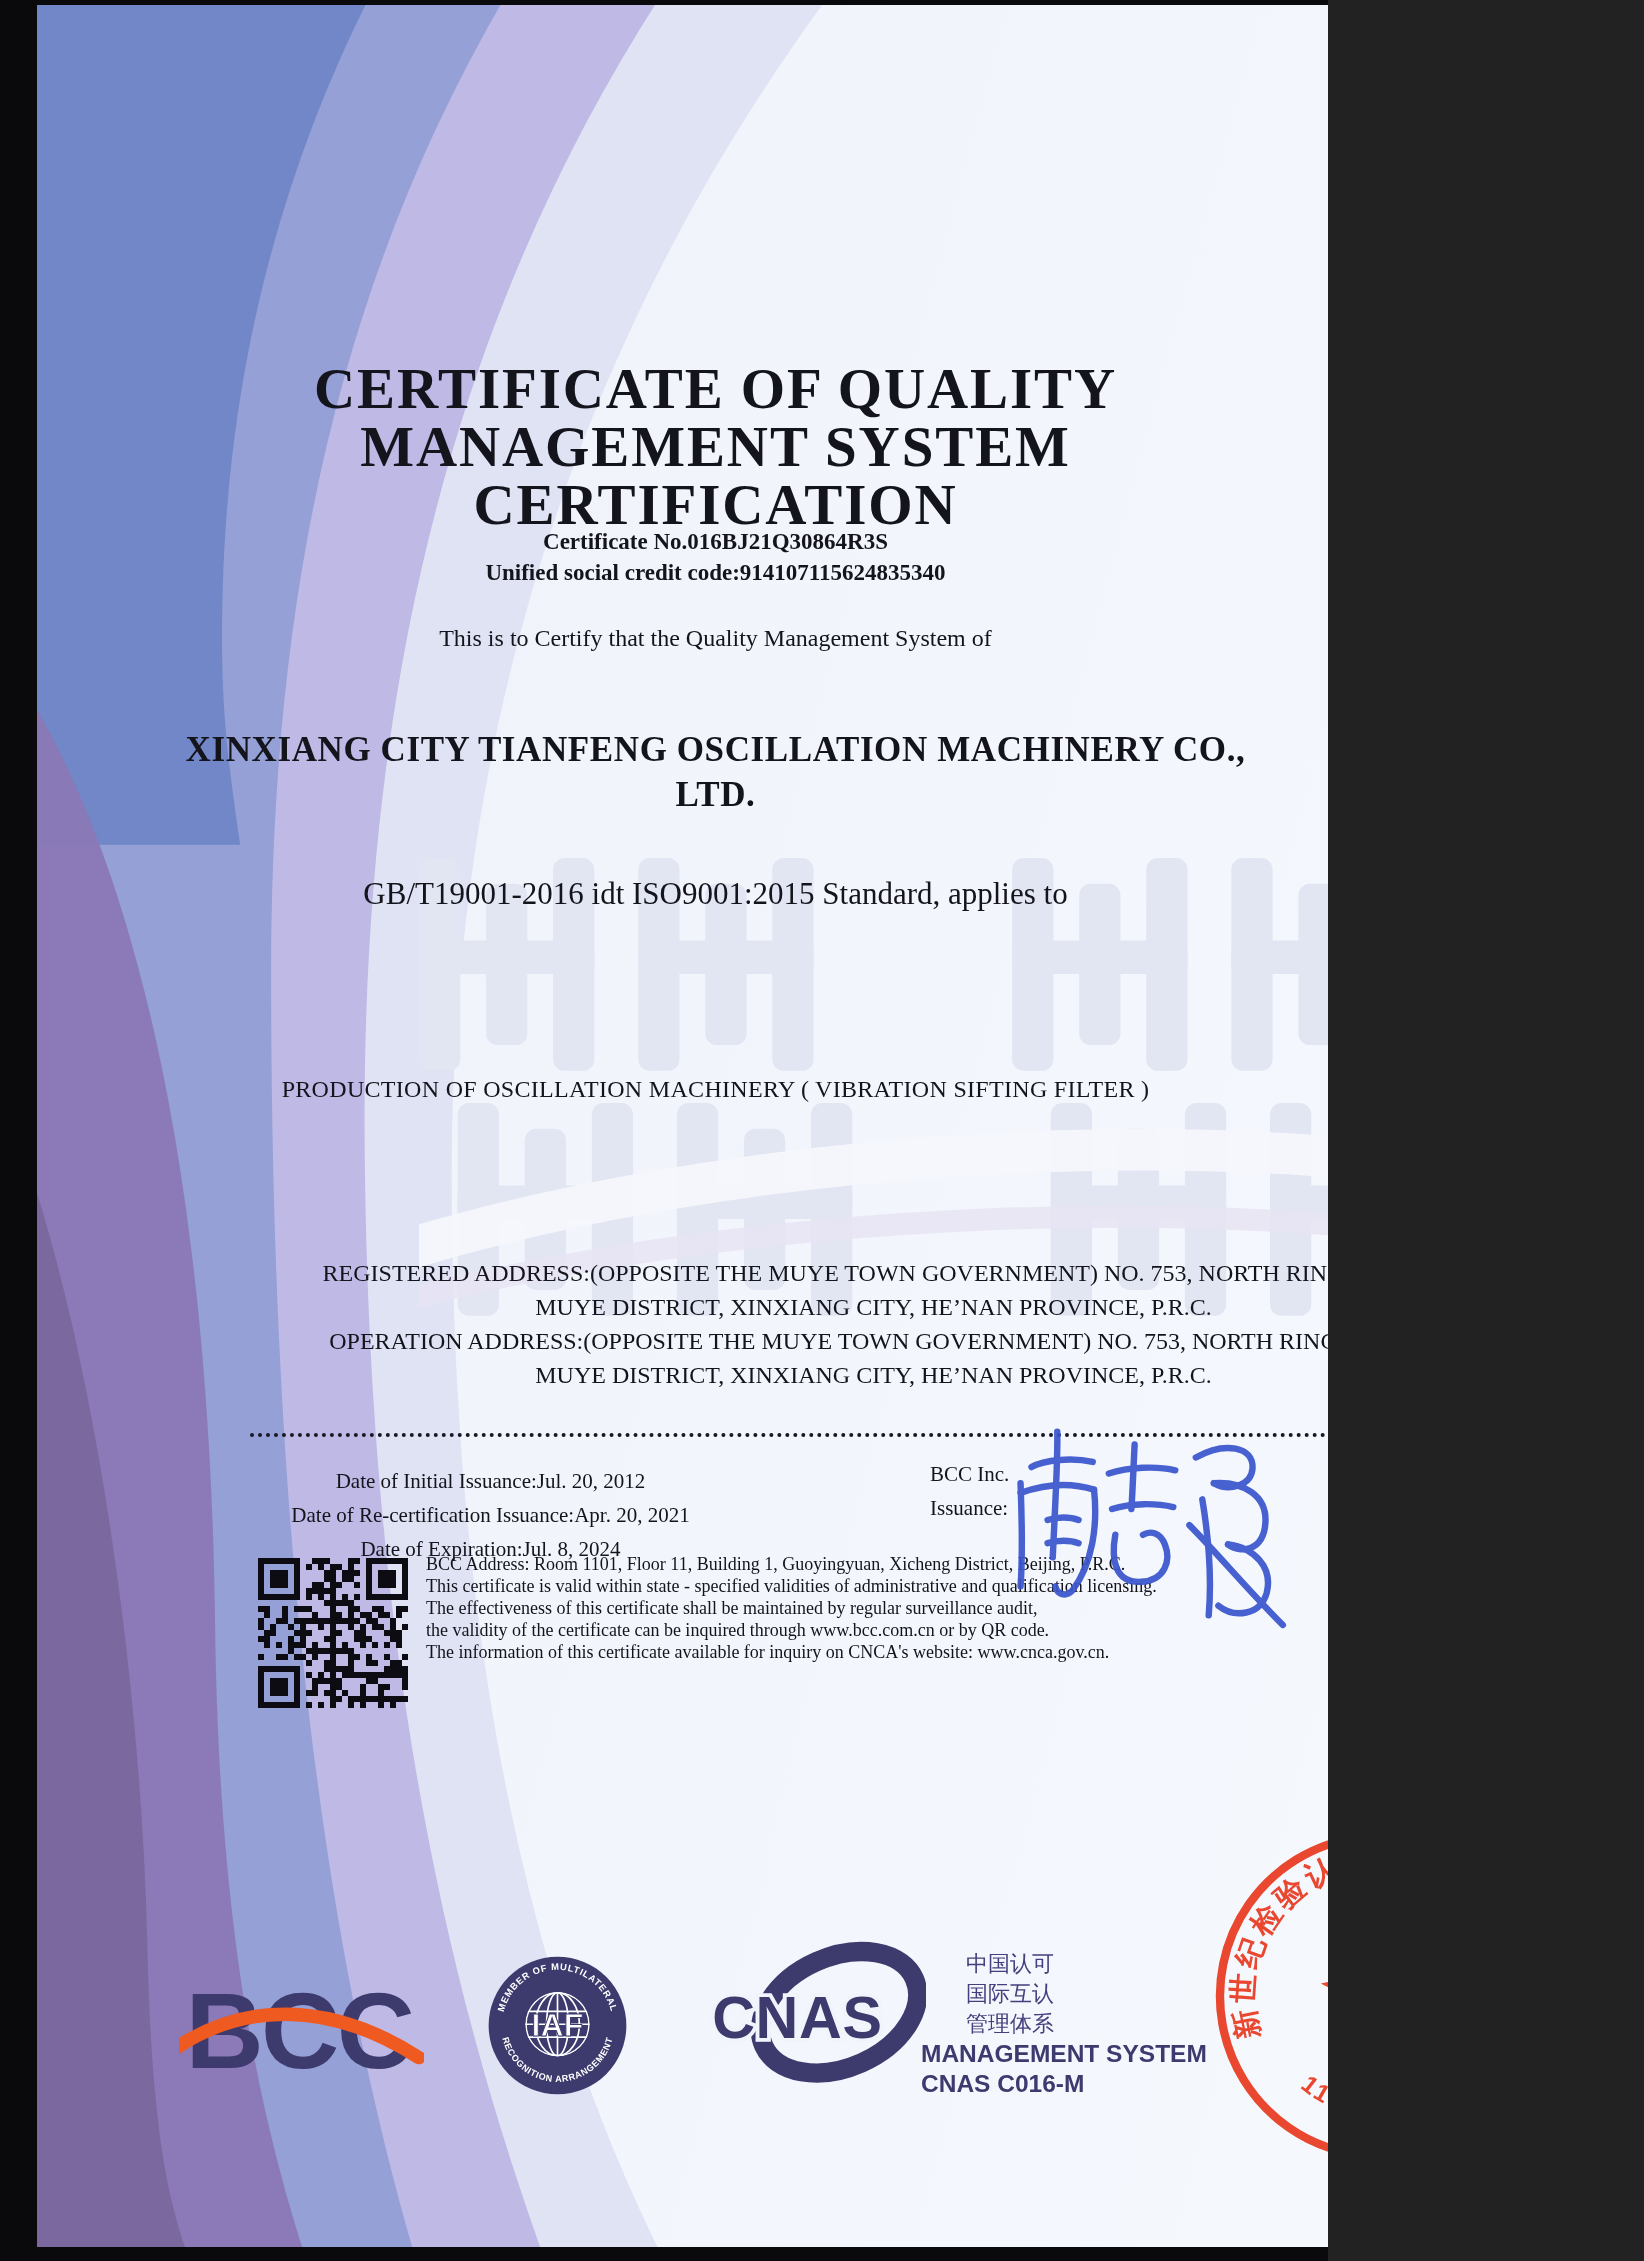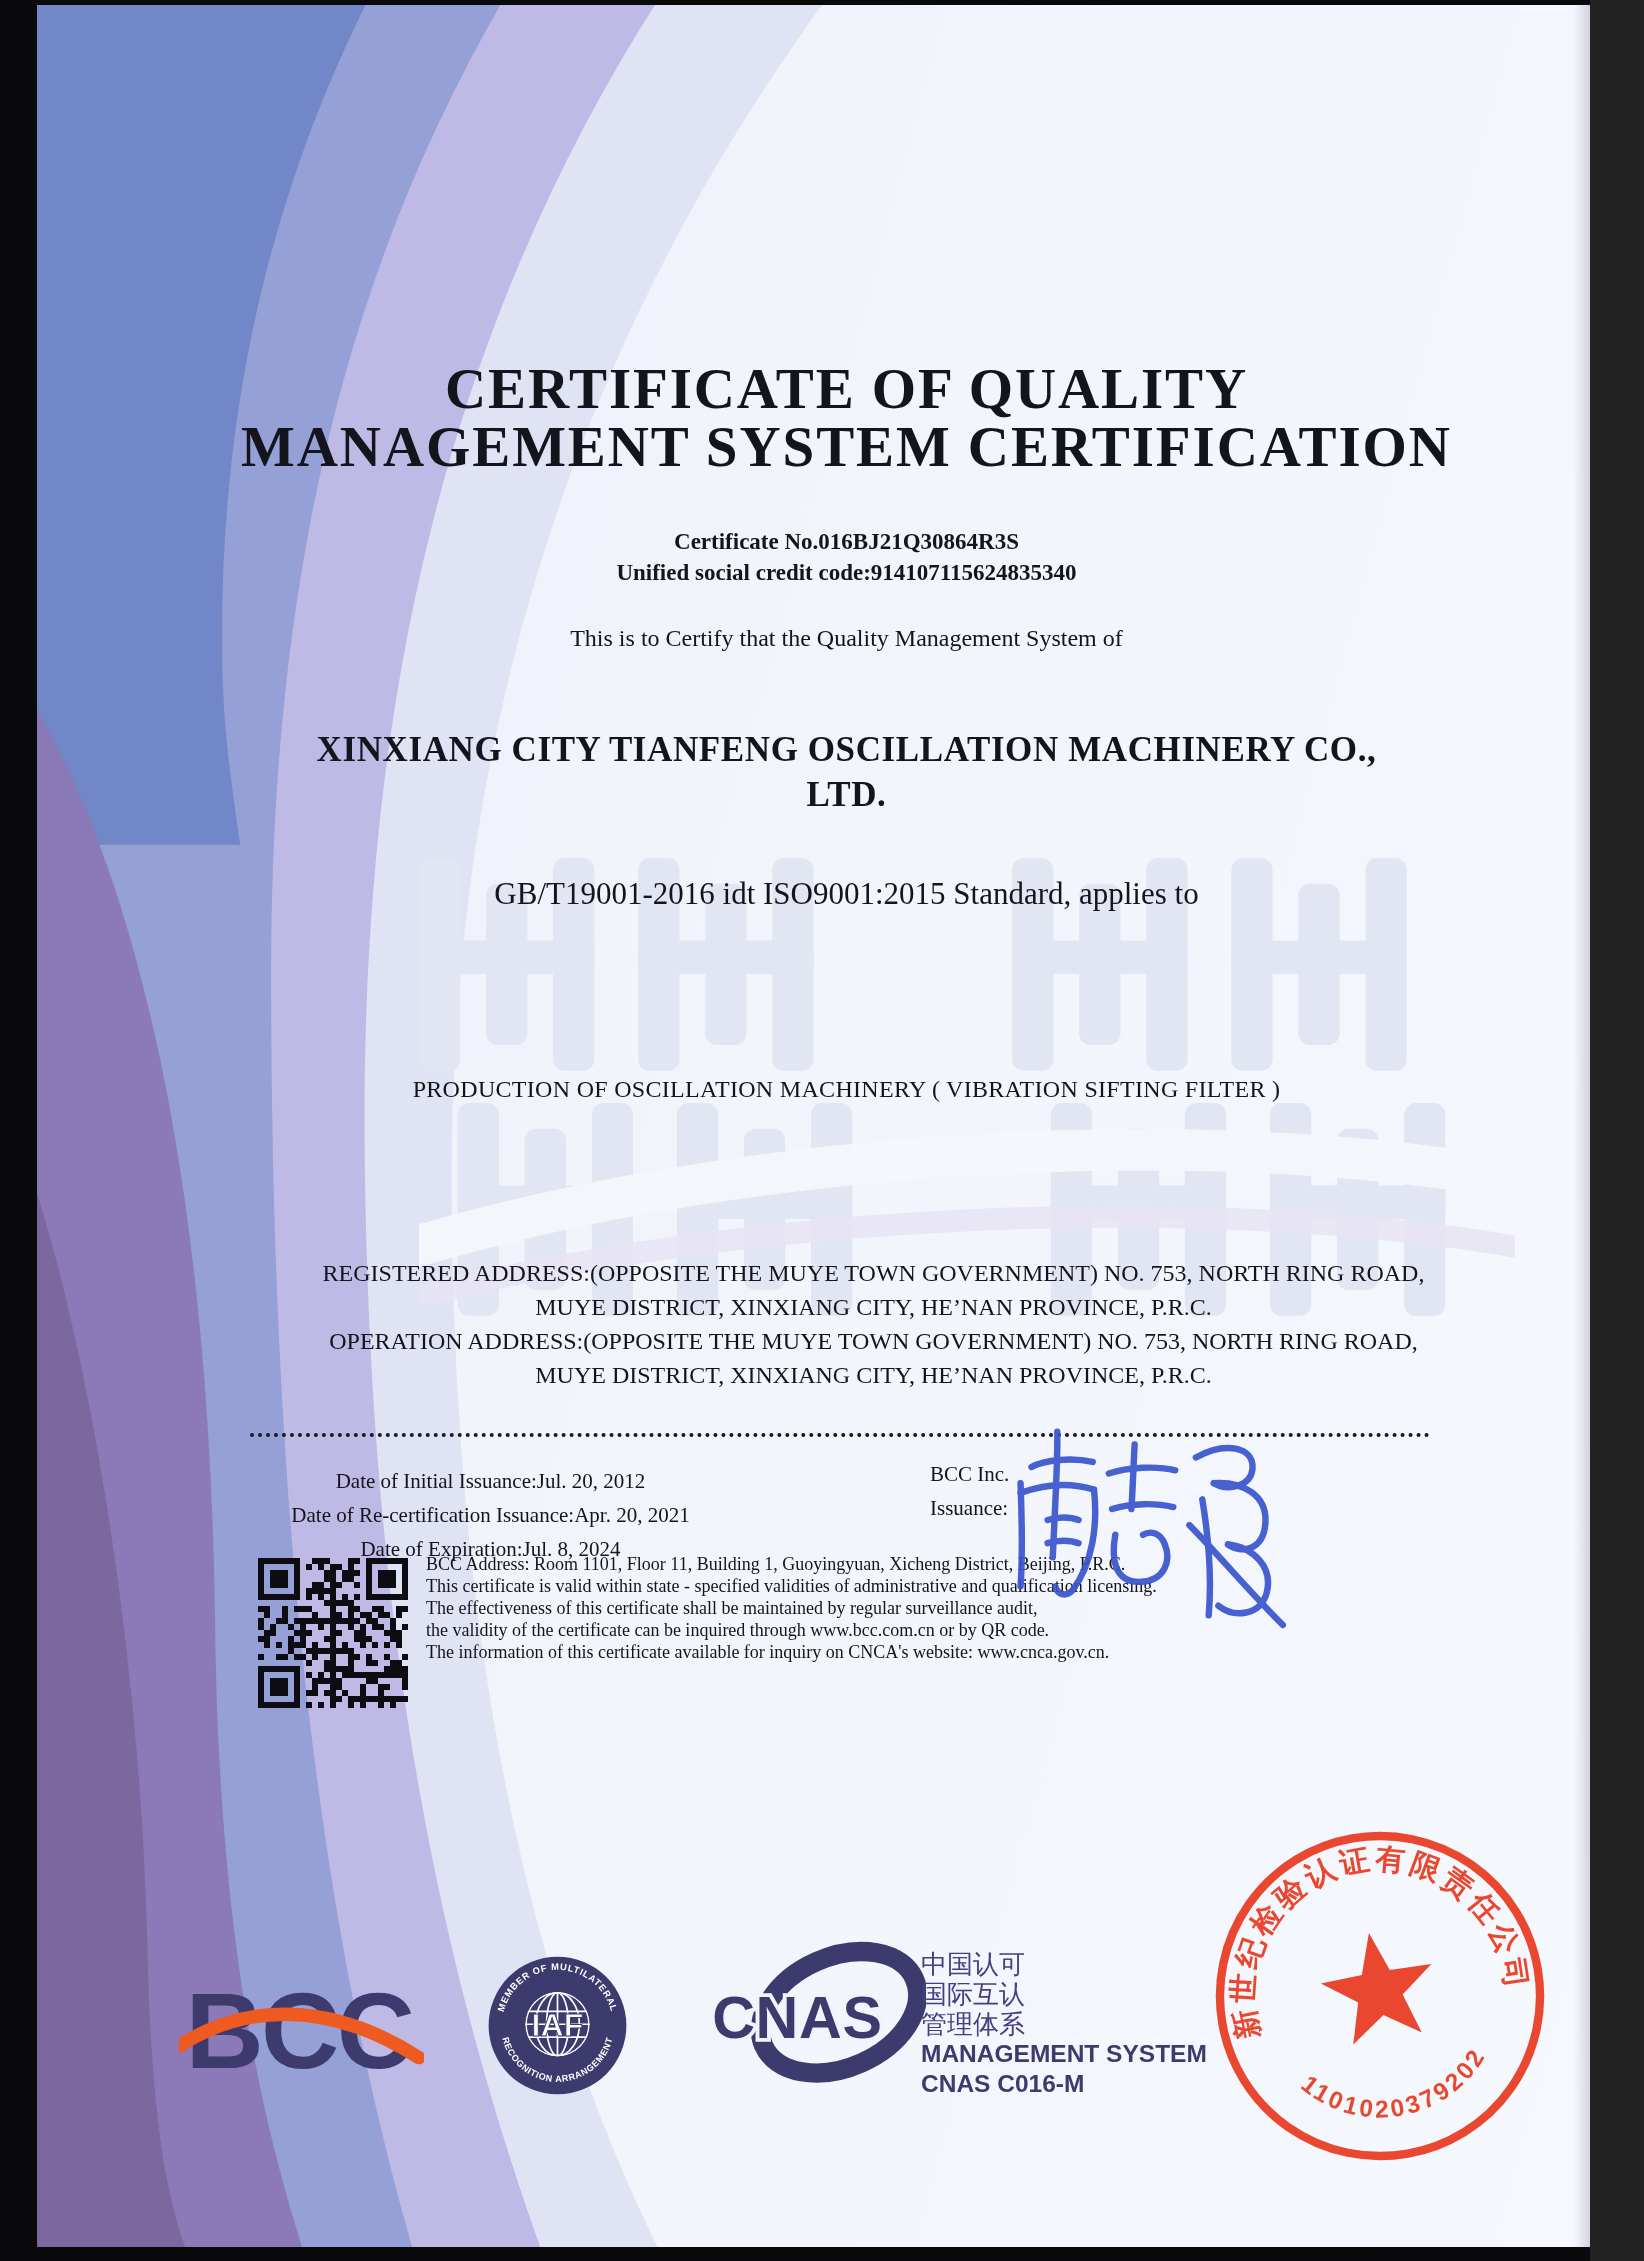--- a/index.html
+++ b/index.html
@@ -1,16 +1,16 @@
 <!DOCTYPE html>
 <html style="font-size:10.3px"><head>
 <meta charset="utf-8">
 <style>
   html,body{margin:0;padding:0;background:#222;}
-  #page{position:relative;width:1590px;height:2261px;overflow:hidden;
+  #page{position:relative;width:1328px;height:2261px;overflow:hidden;
         background:linear-gradient(105deg,#e9edf8 0%,#f1f4fb 40%,#f5f8fd 100%);
         font-family:"Liberation Serif","DejaVu Serif",serif;color:#14141c;}
   .abs{position:absolute;}
   .ctr{left:116px;right:13px;text-align:center;}
   .sans{font-family:"Liberation Sans","DejaVu Sans",sans-serif;}
   
   #edge-top{left:0;top:0;width:1645px;height:5.2px;background:#0a0a0d;z-index:9;}
   #edge-left{left:0;top:0;width:37px;height:2261px;background:#0a0a0d;z-index:9;}
   #edge-bottom{left:0;top:2247px;width:1645px;height:14px;background:#0a0a0d;z-index:9;}
   #edge-right{left:1636px;top:0;width:9px;height:2261px;background:#0a0a0d;z-index:9;}
@@ -24,21 +24,21 @@
   #company{top:703px;font-size:35px;line-height:45px;font-weight:bold;letter-spacing:0.6px;margin-top:24px;}
   #conformity{top:842px;font-size:23px;}
   #standard{top:876px;font-size:31px;}
   #scope{top:1076px;font-size:24px;letter-spacing:0.3px;}
   #addresses{top:1256px;left:306px;width:1135px;text-align:center;font-size:24px;line-height:34px;}
   #dashed-sep{top:1433px;left:250px;width:1180px;border-top:4.5px dotted #181824;z-index:3;}
   #dates{top:1458px;left:271px;width:439px;text-align:center;font-size:21px;line-height:34px;margin-top:6px;}
   #issuer{top:1457px;left:930px;font-size:21px;line-height:34px;}
   #fine-print{top:1553px;left:426px;font-size:18px;line-height:22px;}
   #accred{top:1949px;left:921px;z-index:4;}
-  #accred .cn{font-size:26px;line-height:30px;color:#44407e;}
+  #accred .cn{font-size:22px;line-height:30px;color:#44407e;margin-left:45px;}
   #accred .en{font-size:24.5px;line-height:30px;color:#3d3a6e;font-weight:bold;}
   svg text{font-family:"Liberation Sans","DejaVu Sans",sans-serif;}
   .z2{z-index:2;} .z3{z-index:3;} .z4{z-index:4;} .z5{z-index:5;}
 </style>
 </head>
 <body>
 
 <div id="page">
 
   <svg class="abs" style="left:0;top:0;z-index:1;" width="1645" height="2261" viewBox="0 0 2550 3506">

